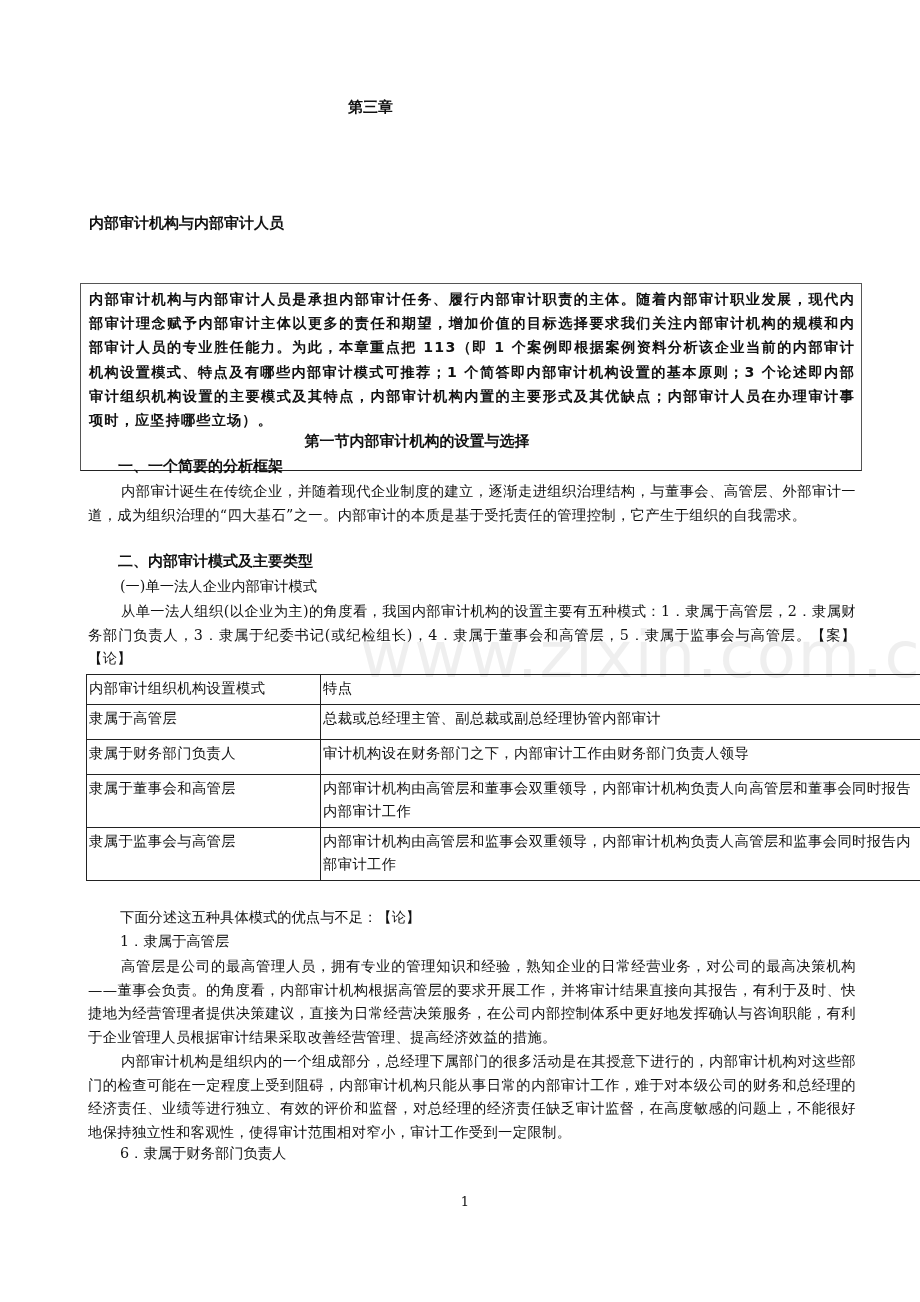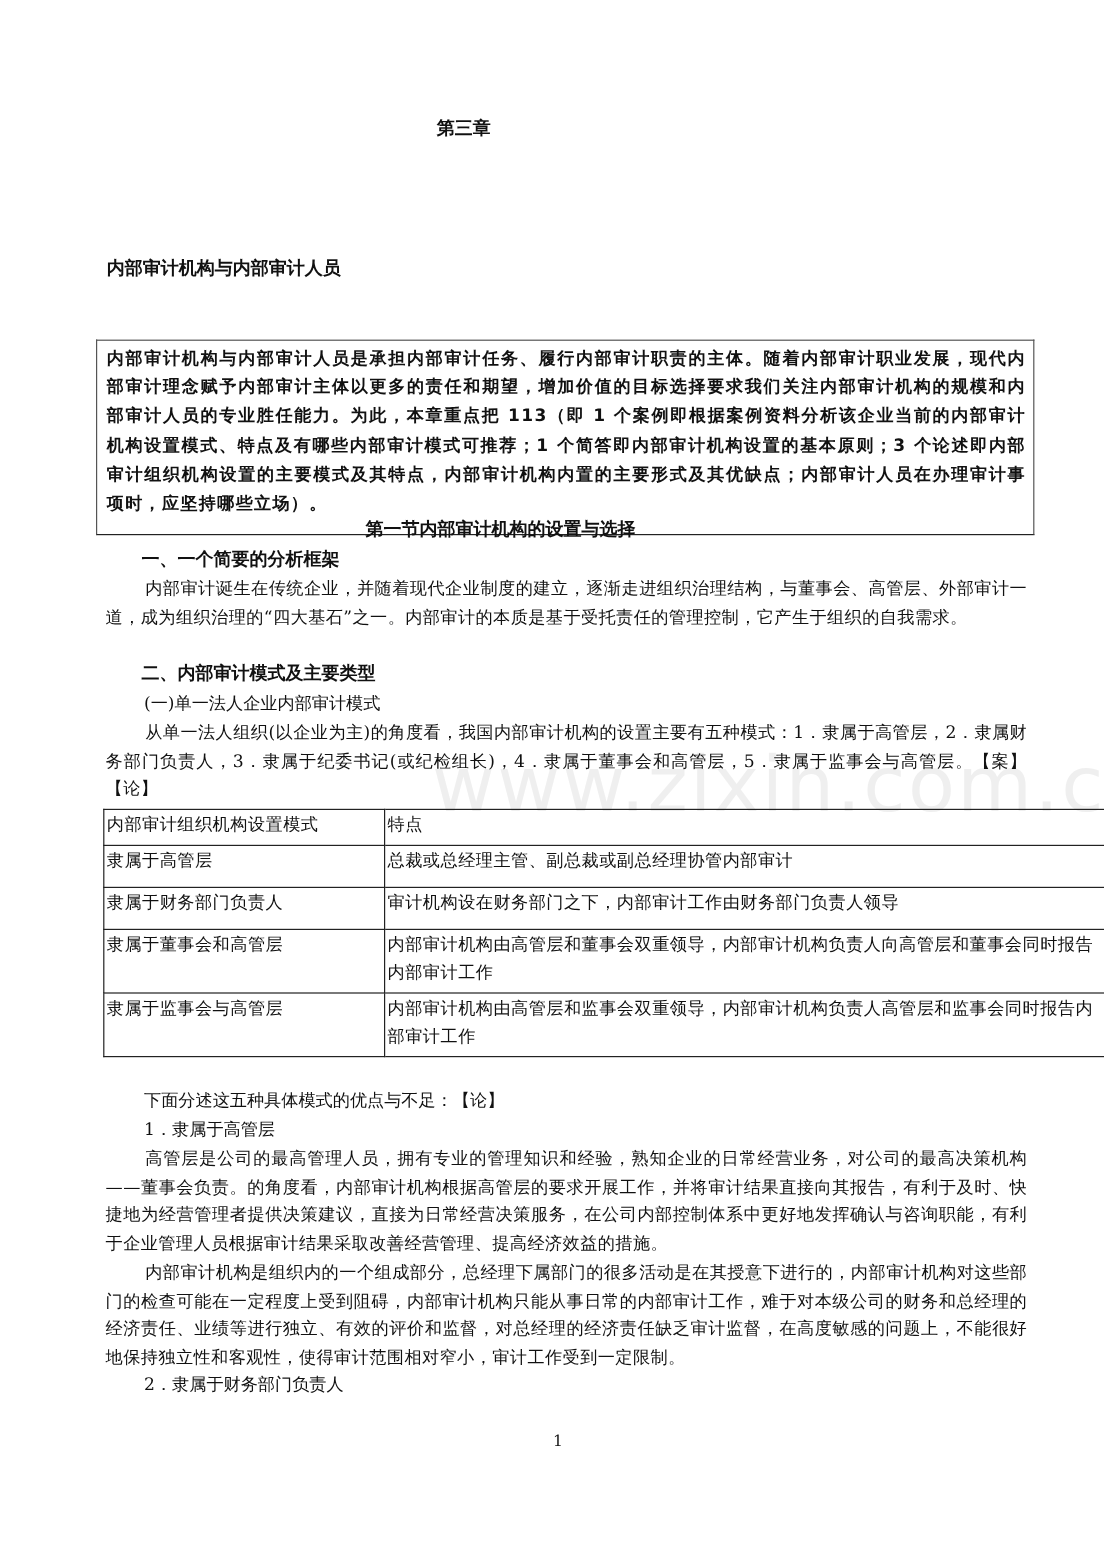--- a/index.html
+++ b/index.html
@@ -10,35 +10,35 @@
     body {
       width: 920px;
       height: 1302px;
       position: relative;
       overflow: hidden;
       font-family: "DejaVu Serif", "Liberation Serif", serif;
       color: #111111;
     }
     .abs { position: absolute; }
     .chapter-title {
-      left: 364px; top: 98px;
+      left: 348px; top: 98px;
       font-family: Liberation Mono, monospace;
       font-weight: bold;
       font-size: 15px;
       letter-spacing: 0px;
     }
     .chapter-subtitle {
       left: 89px; top: 214px;
       font-family: "DejaVu Sans", "Liberation Sans", sans-serif;
       font-weight: bold;
       font-size: 15px;
     }
     .intro-box {
       left: 80px; top: 283px;
-      width: 782px; height: 163px;
+      width: 782px; height: 188px;
       box-sizing: border-box;
       border: 1px solid #555555;
       border-bottom: 1.5px solid #222222;
       padding: 3px 6px 0 8px;
       font-family: "DejaVu Sans", "Liberation Sans", sans-serif;
       font-weight: bold;
       font-size: 14.2px;
       line-height: 24.2px;
       letter-spacing: 1.15px;
       text-align: justify;
@@ -157,15 +157,15 @@
   </table>
 
 <div class="abs line" style="top:908px;">下面分述这五种具体模式的优点与不足：【论】</div>
 
 <div class="abs line" style="top:932px;">1．隶属于高管层</div>
 
 <div class="abs body-text indent" style="top:955px;">高管层是公司的最高管理人员，拥有专业的管理知识和经验，熟知企业的日常经营业务，对公司的最高决策机构——董事会负责。的角度看，内部审计机构根据高管层的要求开展工作，并将审计结果直接向其报告，有利于及时、快捷地为经营管理者提供决策建议，直接为日常经营决策服务，在公司内部控制体系中更好地发挥确认与咨询职能，有利于企业管理人员根据审计结果采取改善经营管理、提高经济效益的措施。</div>
 
 <div class="abs body-text indent" style="top:1050px;">内部审计机构是组织内的一个组成部分，总经理下属部门的很多活动是在其授意下进行的，内部审计机构对这些部门的检查可能在一定程度上受到阻碍，内部审计机构只能从事日常的内部审计工作，难于对本级公司的财务和总经理的经济责任、业绩等进行独立、有效的评价和监督，对总经理的经济责任缺乏审计监督，在高度敏感的问题上，不能很好地保持独立性和客观性，使得审计范围相对窄小，审计工作受到一定限制。</div>
 
-<div class="abs line" style="top:1144px;">2．隶属于财务部门负责人</div>
+<div class="abs line" style="top:1144px;">6．隶属于财务部门负责人</div>
 
 <div class="abs page-number">1</div>
 
 </body></html>

